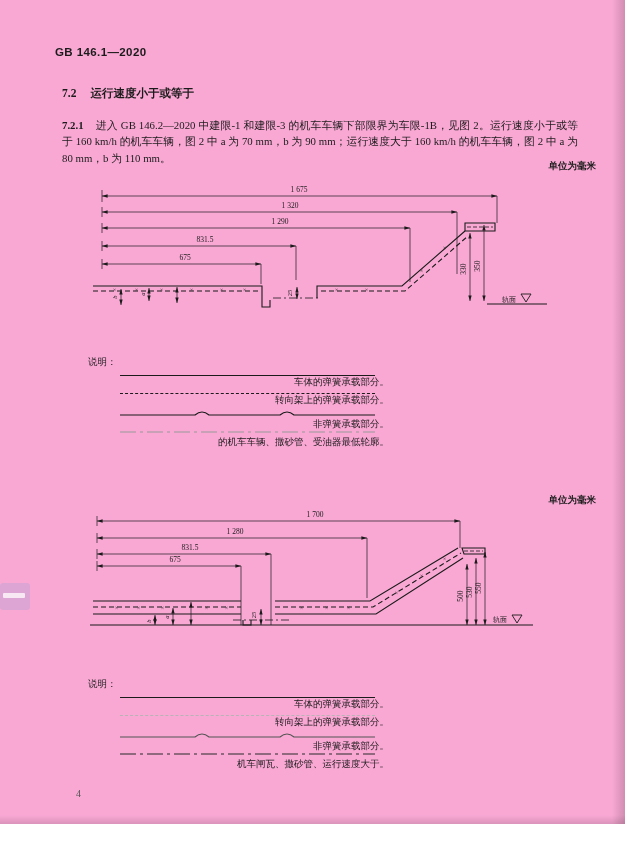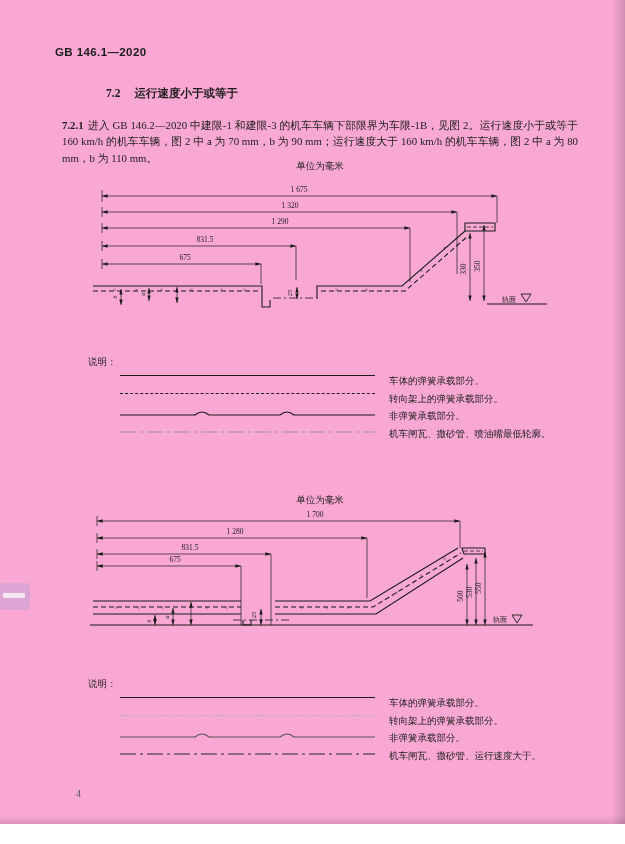--- a/index.html
+++ b/index.html
@@ -7,30 +7,30 @@
     position:relative;width:625px;height:824px;background:#f9a8d4;overflow:hidden;
     font-family:"Liberation Serif","DejaVu Serif",serif;color:#1b1b1b;
   }
   .edge-right{position:absolute;right:0;top:0;width:13px;height:100%;
     background:linear-gradient(to right,rgba(0,0,0,0),rgba(0,0,0,0.16));}
   .edge-bottom{position:absolute;left:0;bottom:0;width:100%;height:9px;
     background:linear-gradient(to bottom,rgba(0,0,0,0),rgba(0,0,0,0.12));}
   .doc-header{position:absolute;left:55px;top:46px;font-weight:bold;font-size:11.5px;
     font-family:"Liberation Sans","DejaVu Sans",sans-serif;letter-spacing:.4px;}
   .sec-heading{position:absolute;left:62px;top:86px;font-weight:bold;font-size:11.5px;}
-  .sec-heading .num{margin-right:14px;margin-left:44px;}
+  .sec-heading .num{margin-right:14px;}
   .para{position:absolute;left:62px;width:516px;font-size:10.8px;line-height:16.5px;
     text-align:justify;}
-  .para .num{font-weight:bold;margin-right:4px;}
-  .unit-note{position:absolute;left:62px;width:516px;text-align:center;font-size:9.5px;}
+  .para .num{font-weight:bold;margin-right:12px;}
+  .unit-note{position:absolute;left:80px;width:516px;text-align:right;font-size:9.5px;font-weight:bold;}
   .fig{position:absolute;left:85px;}
   svg text{font-family:"Liberation Serif","DejaVu Serif",serif;fill:#1b1b1b;}
   .legend{position:absolute;left:88px;font-size:9.5px;}
   .legend-title{margin-bottom:6px;margin-top:28px;}
-  .legend-row{display:flex;align-items:flex-start;height:17.5px;}
+  .legend-row{display:flex;align-items:flex-end;height:17.5px;flex-direction:column;}
   .sample{display:inline-block;width:255px;margin-left:32px;margin-right:14px;flex:none;}
   .sample.line{height:0;border-top:1.3px solid #1b1b1b;}
   .sample.dash{height:0;border-top:1.3px dashed #1b1b1b;}
   .sample svg{display:block;}
   .legend-label{white-space:nowrap;}
   .caption{position:absolute;left:62px;width:516px;text-align:center;font-weight:bold;
     font-size:11px;letter-spacing:1px;}
   .page-number{position:absolute;left:76px;top:788px;font-size:10px;color:#555;}
   .watermark{position:absolute;left:0;top:583px;width:30px;height:27px;border-radius:3px;
     background:rgba(110,155,215,0.20);}
@@ -137,21 +137,21 @@
           </svg>
         </span>
       <span class="legend-label">非弹簧承载部分。</span>
     </div>
     <div class="legend-row">
       <span class="sample">
           <svg width="255" height="8" viewBox="0 0 255 8">
             <line x1="0" y1="4" x2="255" y2="4" stroke="#9a9a9a" stroke-width="1.2" stroke-dasharray="16,4,3,4"></line>
           </svg>
         </span>
-      <span class="legend-label">机车闸瓦、撒砂管、喷油嘴最低轮廓。</span>
+      <span class="legend-label">的机车车辆、撒砂管、受油器最低轮廓。</span>
     </div>
   </div>
 
 
 
   <div class="unit-note" style="top:494px">单位为毫米</div>
 
   <svg class="fig" style="top:508px" width="515" height="140" viewBox="0 0 515 140">
     <defs>
       <marker id="ar3" markerWidth="9" markerHeight="8" refX="8" refY="3" orient="auto-start-reverse">

